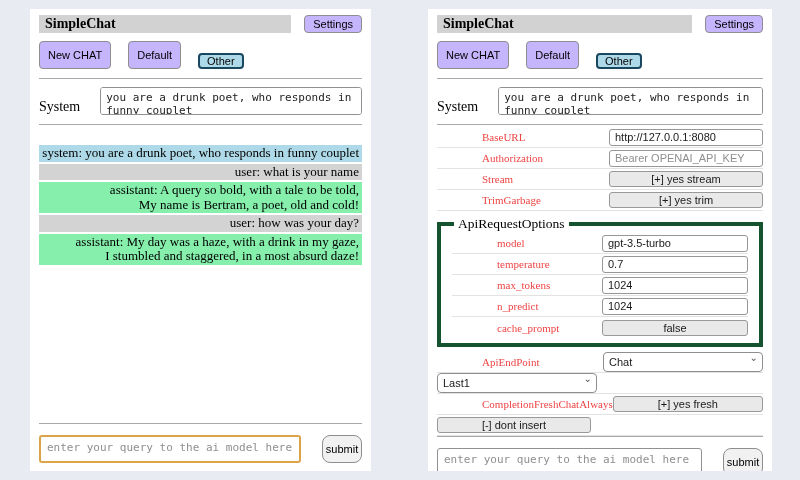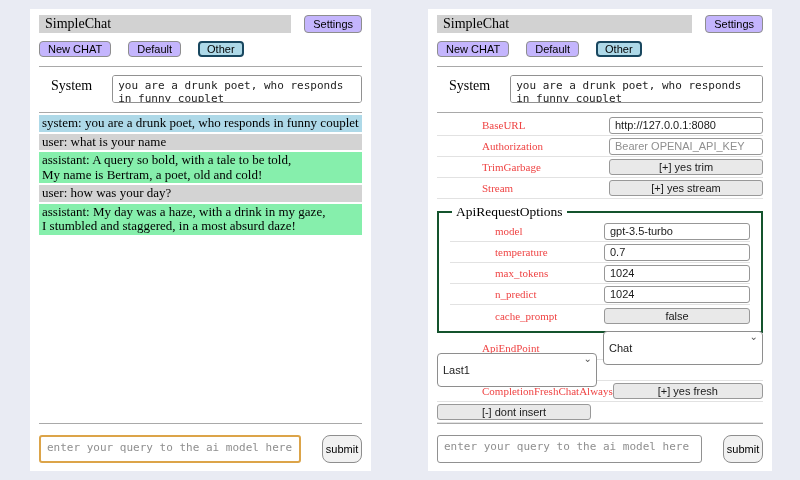--- a/index.html
+++ b/index.html
@@ -14,44 +14,44 @@
     position:absolute; top:9px; height:462px; background:#ffffff;
     padding:6px 9px 8px 9px;
     display:flex; flex-direction:column; overflow:hidden;
   }
   #left-panel { left:30px; width:341px; }
   #right-panel { left:428px; width:344px; }
 
   
   .header-row { display:flex; align-items:stretch; gap:13px; margin-bottom:8px; }
   .title-bar {
-    flex:1; background:#d2d2d2; font-weight:normal; font-size:14px;
+    flex:1; background:#d2d2d2; font-weight:bold; font-size:14px;
     padding:1px 6px; color:#000;
   }
   .btn {
     font-family:"Liberation Sans", sans-serif; font-size:11px; color:#000;
     background:#c4b5fd; border:1px solid #8e8e8e; border-radius:4px;
     padding:1px 8px; cursor:pointer; white-space:nowrap;
   }
   .chat-btns { display:flex; gap:17px; margin-bottom:7px; }
-  .btn.active { background:#aed9e8; border:2px solid #19475f; padding:0 7px; }
+  .btn.active { background:#aed9e8; border:2px solid #19475f; padding:0 7px;margin-top:12px; }
 
   hr.main { border:none; border-top:1px solid #a9a9a9; margin:2px 0; }
 
   
-  .system-row { display:flex; gap:20px; align-items:flex-start; margin:6px 0 7px 12px; }
+  .system-row { display:flex; gap:20px; align-items:flex-end; margin:6px 0 7px 0; }
   .system-row .lbl { font-size:14px; padding-top:3px; }
   textarea {
     font-family:"DejaVu Sans Mono", monospace; font-size:11px; color:#222;
     border:1px solid #919191; border-radius:3px; resize:none; outline:none;
   }
   .system-row textarea { flex:1; height:28px; padding:3px 5px; }
 
   
-  .messages { flex:1; overflow:hidden; margin-top:0; }
+  .messages { flex:1; overflow:hidden; margin-top:18px;text-align:right; }
   .msg {
     font-size:13px; line-height:14.5px; padding:1px 3px; margin-bottom:2px;
     white-space:pre-line; color:#000;
   }
   .msg-system { background:#aed9e8; }
   .msg-user { background:#d3d3d3; }
   .msg-assistant { background:#86efac; }
 
   
   .query-row { display:flex; gap:21px; margin-top:5px; }
@@ -74,29 +74,29 @@
   .sinput, .sbtn, .ssel {
     font-family:"Liberation Sans", sans-serif; font-size:11px; color:#1a1a1a;
   }
   .sinput { width:154px; height:17px; border:1px solid #979797; border-radius:3px; padding:1px 5px; }
   .sbtn {
     width:154px; height:16px; background:#e9e9e9; border:1px solid #999;
     border-radius:3px; cursor:pointer;
   }
   .selwrap { position:relative; width:160px; }
   .ssel {
-    appearance:none; -webkit-appearance:none; width:160px; height:34px;
+    appearance:none; -webkit-appearance:none; width:160px; height:20px;
     background:#fff; border:1px solid #8e8e8e; border-radius:4px; padding:1px 15px 1px 5px;
   }
   .chev {
     position:absolute; right:5px; top:0px; font-size:10px; color:#555;
     pointer-events:none; font-family:"DejaVu Sans", sans-serif;
   }
   fieldset {
-    border:2px solid #14532d; margin:5px 0 5px 0; padding:1px 11px 5px 11px;
+    border:4px solid #14532d; margin:5px 0 5px 0; padding:1px 11px 5px 11px;
   }
   legend { font-size:13.5px; padding:0 4px; margin-left:2px; }
   fieldset .sinput { width:146px; }
   fieldset .sbtn { width:146px; }
   fieldset .srow:last-child { border-bottom:none; }
 </style>
 </head>
 <body>
 
 <div class="panel" id="left-panel">
@@ -160,26 +160,26 @@
 
   <div class="srow">
     <span class="slabel">BaseURL</span>
     <input class="sinput" value="http://127.0.0.1:8080" style="">
   </div>
   <div class="srow">
     <span class="slabel">Authorization</span>
     <input class="sinput" placeholder="Bearer OPENAI_API_KEY" style="">
   </div>
   <div class="srow">
+    <span class="slabel">Stream</span>
+    <button class="sbtn">[+] yes stream</button>
+  </div>
+  <div class="srow">
     <span class="slabel">TrimGarbage</span>
     <button class="sbtn">[+] yes trim</button>
-  </div>
-  <div class="srow">
-    <span class="slabel">Stream</span>
-    <button class="sbtn">[+] yes stream</button>
   </div>
 
   <fieldset>
     <legend>ApiRequestOptions</legend>
     <div class="srow">
       <span class="slabel">model</span>
       <input class="sinput" value="gpt-3.5-turbo" style="">
     </div>
     <div class="srow">
       <span class="slabel">temperature</span>

